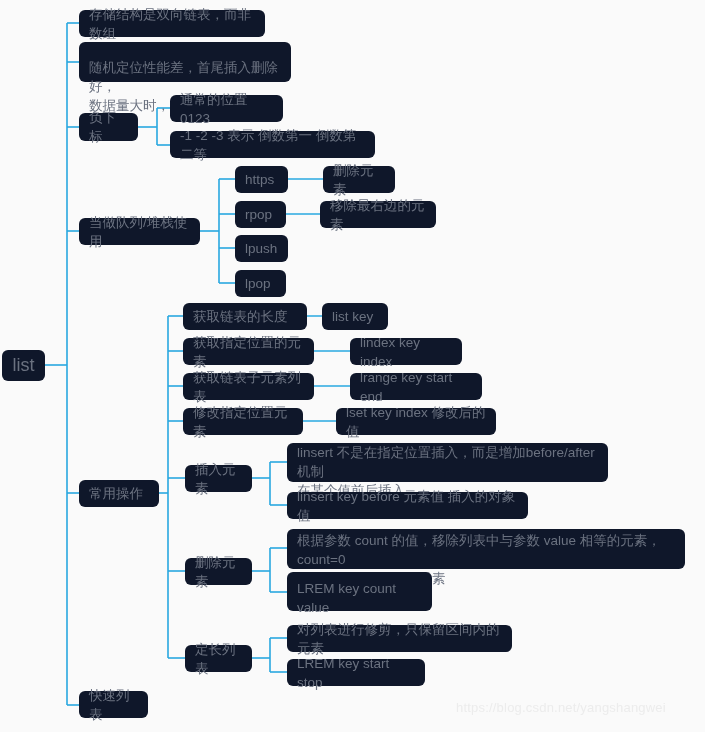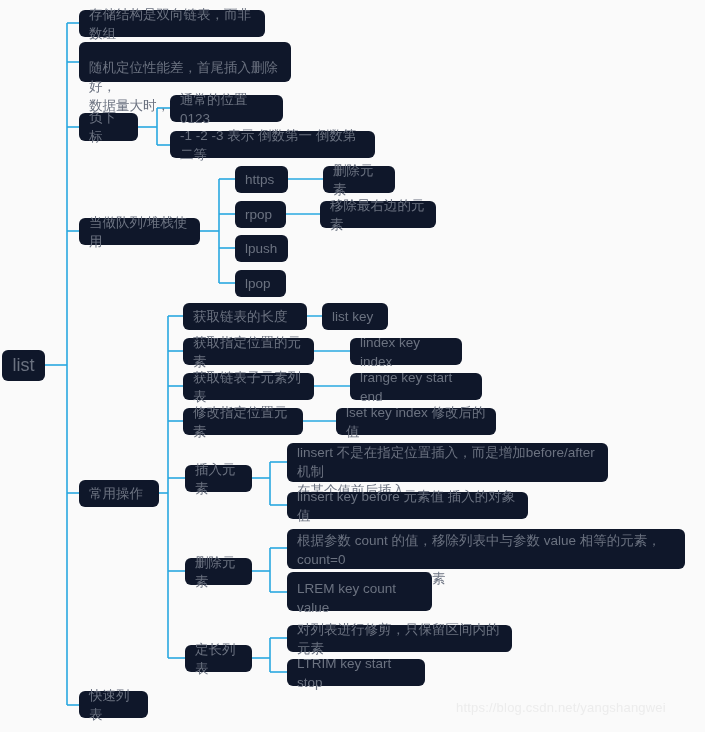--- a/index.html
+++ b/index.html
@@ -244,21 +244,21 @@
 
   <div class="node center" style="left:185px; top:645px; width:67px; height:27px;">
     <span class="node-text">定长列表</span>
   </div>
 
   <div class="node center" style="left:287px; top:625px; width:225px; height:27px;">
     <span class="node-text">对列表进行修剪，只保留区间内的元素</span>
   </div>
 
   <div class="node center" style="left:287px; top:659px; width:138px; height:27px;">
-    <span class="node-text">LTRIM key start stop</span>
+    <span class="node-text">LREM key start stop</span>
   </div>
 
   <div class="node center" style="left:79px; top:691px; width:69px; height:27px;">
     <span class="node-text">快速列表</span>
   </div>
 
   <div class="watermark" style="left:456px; top:700px;">https://blog.csdn.net/yangshangwei</div>
 
 </div>
 

